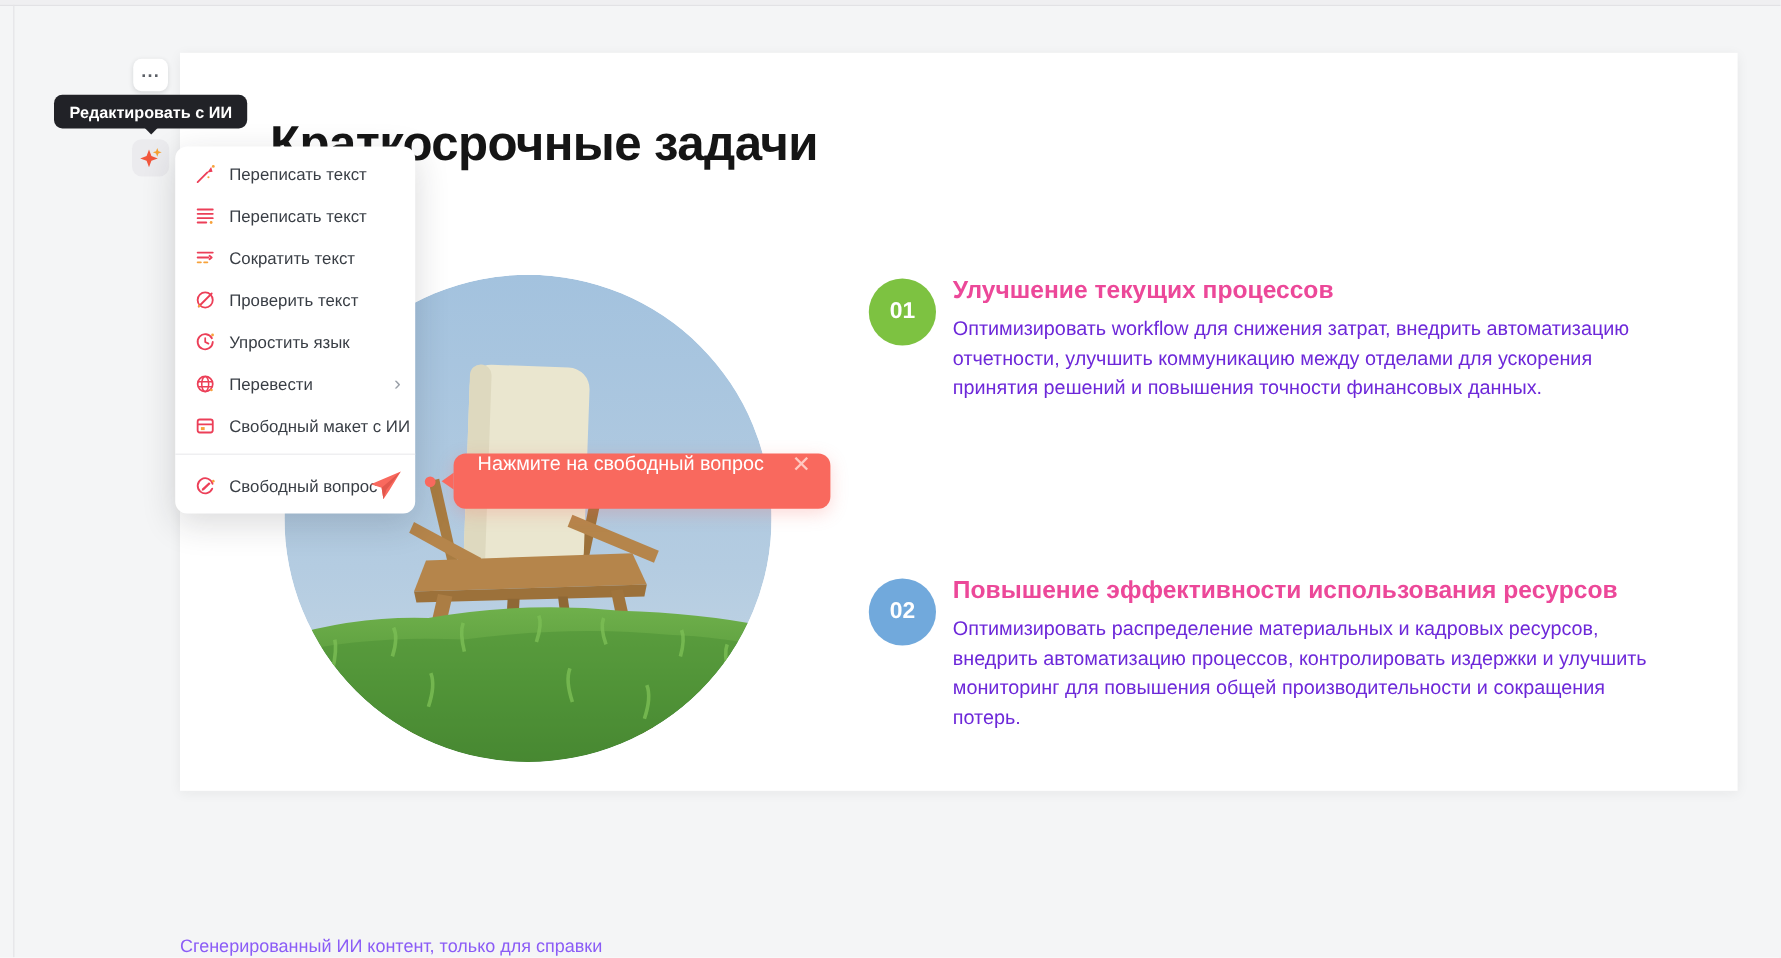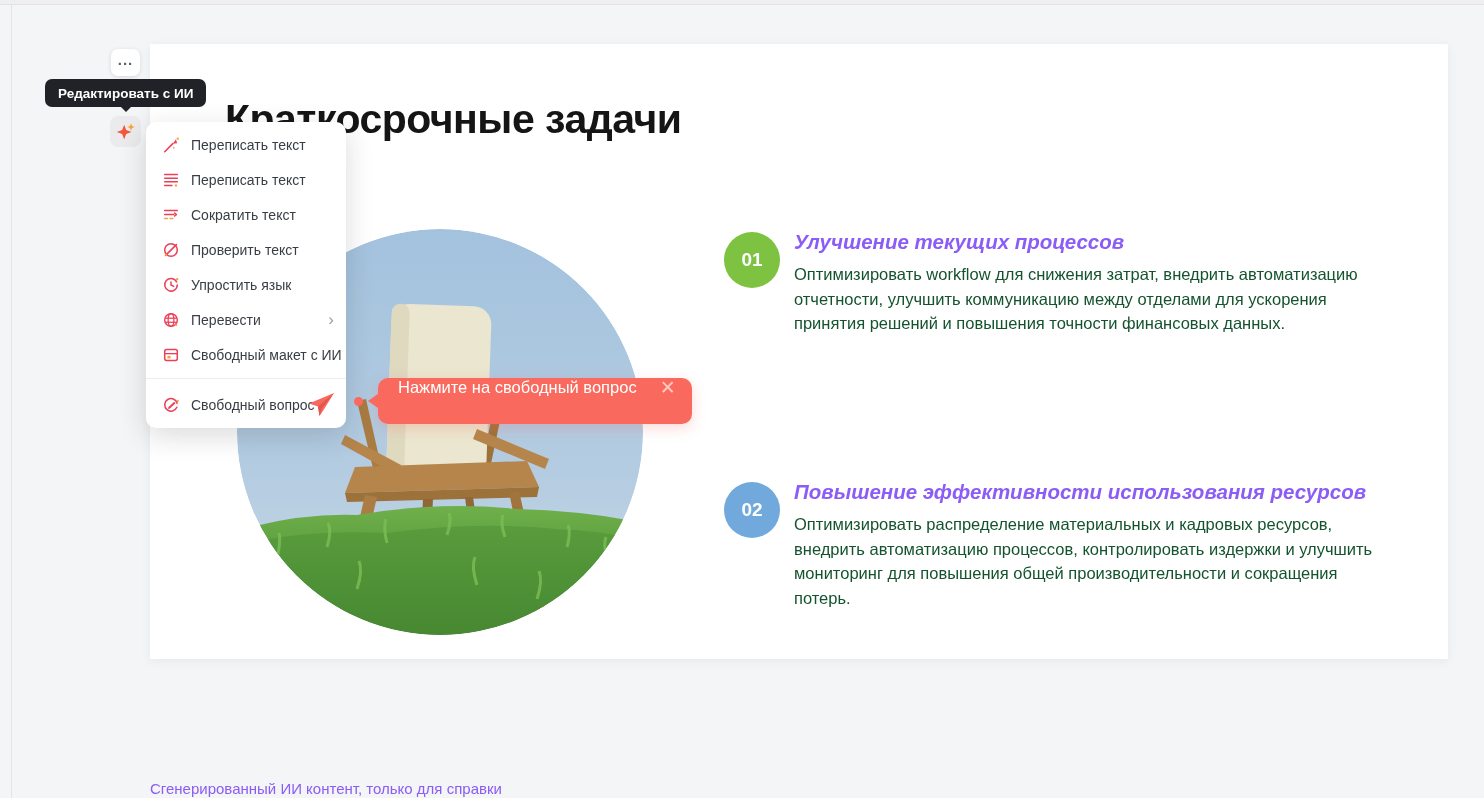--- a/index.html
+++ b/index.html
@@ -21,22 +21,22 @@
   .hero { position:absolute; left:87px; top:185px; width:406px; height:406px; border-radius:50%; overflow:hidden; }
   .hero svg { display:block; }
 
   
   .content-item { position:absolute; left:574px; width:760px; }
   .item-1 { top:186px; }
   .item-2 { top:436px; }
   .num-circle { position:absolute; left:0; top:2px; width:56px; height:56px; border-radius:50%;
                 display:flex; align-items:center; justify-content:center;
                 color:#ffffff; font-size:19px; font-weight:bold; }
-  .item-title { position:absolute; left:70px; top:0; font-size:20.5px; font-weight:bold; color:#8b5cf6; white-space:nowrap;font-style:italic; }
-  .item-body { position:absolute; left:70px; top:32px; width:586px; font-size:16.5px; line-height:24.5px; color:#14532d; }
+  .item-title { position:absolute; left:70px; top:0; font-size:20.5px; font-weight:bold; color:#ec4899; white-space:nowrap; }
+  .item-body { position:absolute; left:70px; top:32px; width:586px; font-size:16.5px; line-height:24.5px; color:#6d28d9; }
 
   .footer-note { position:absolute; left:150px; top:780px; font-size:15px; color:#8b5cf6; }
 
   
   .more-btn { position:absolute; left:111px; top:49px; width:29px; height:27px; background:#ffffff;
               border-radius:7px; box-shadow:0 1px 4px rgba(30,34,40,.14); display:flex; align-items:center;
               justify-content:center; cursor:pointer; }
   .more-btn span { color:#5c6067; font-size:15px; font-weight:bold; letter-spacing:1px; line-height:10px; padding-bottom:6px; }
 
   .ai-btn { position:absolute; left:110px; top:116px; width:31px; height:31px; background:#ebebee;

